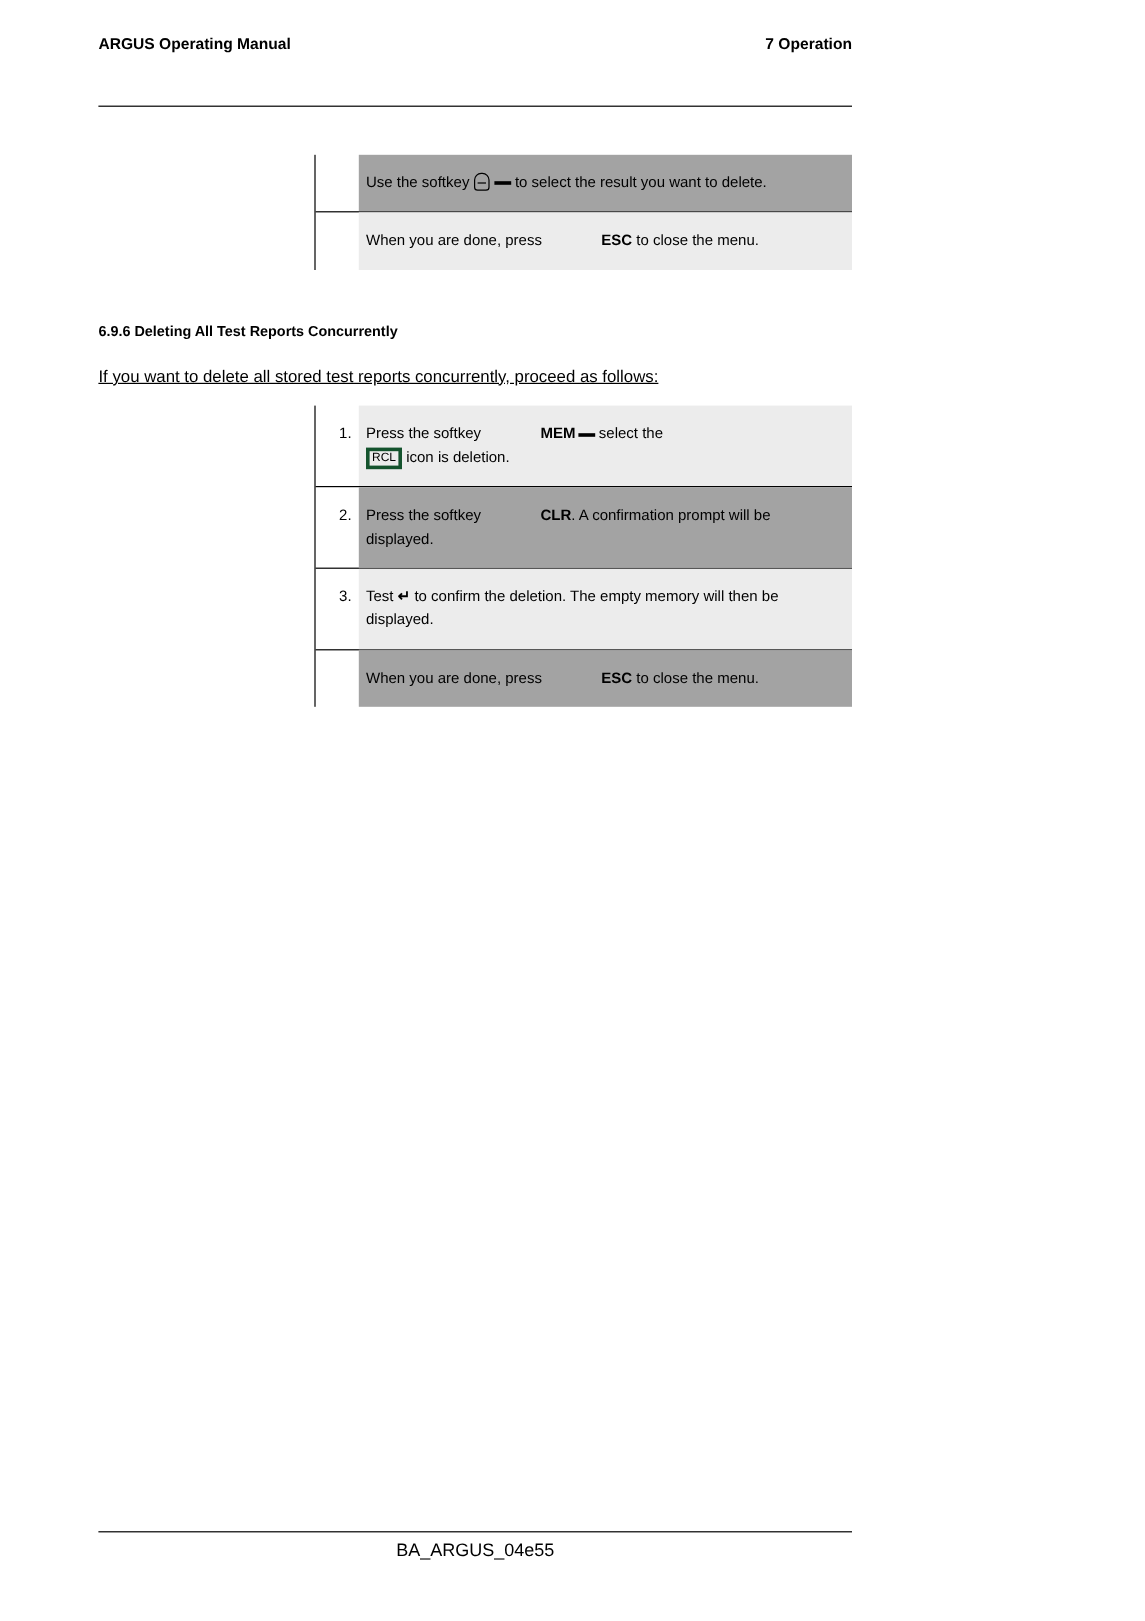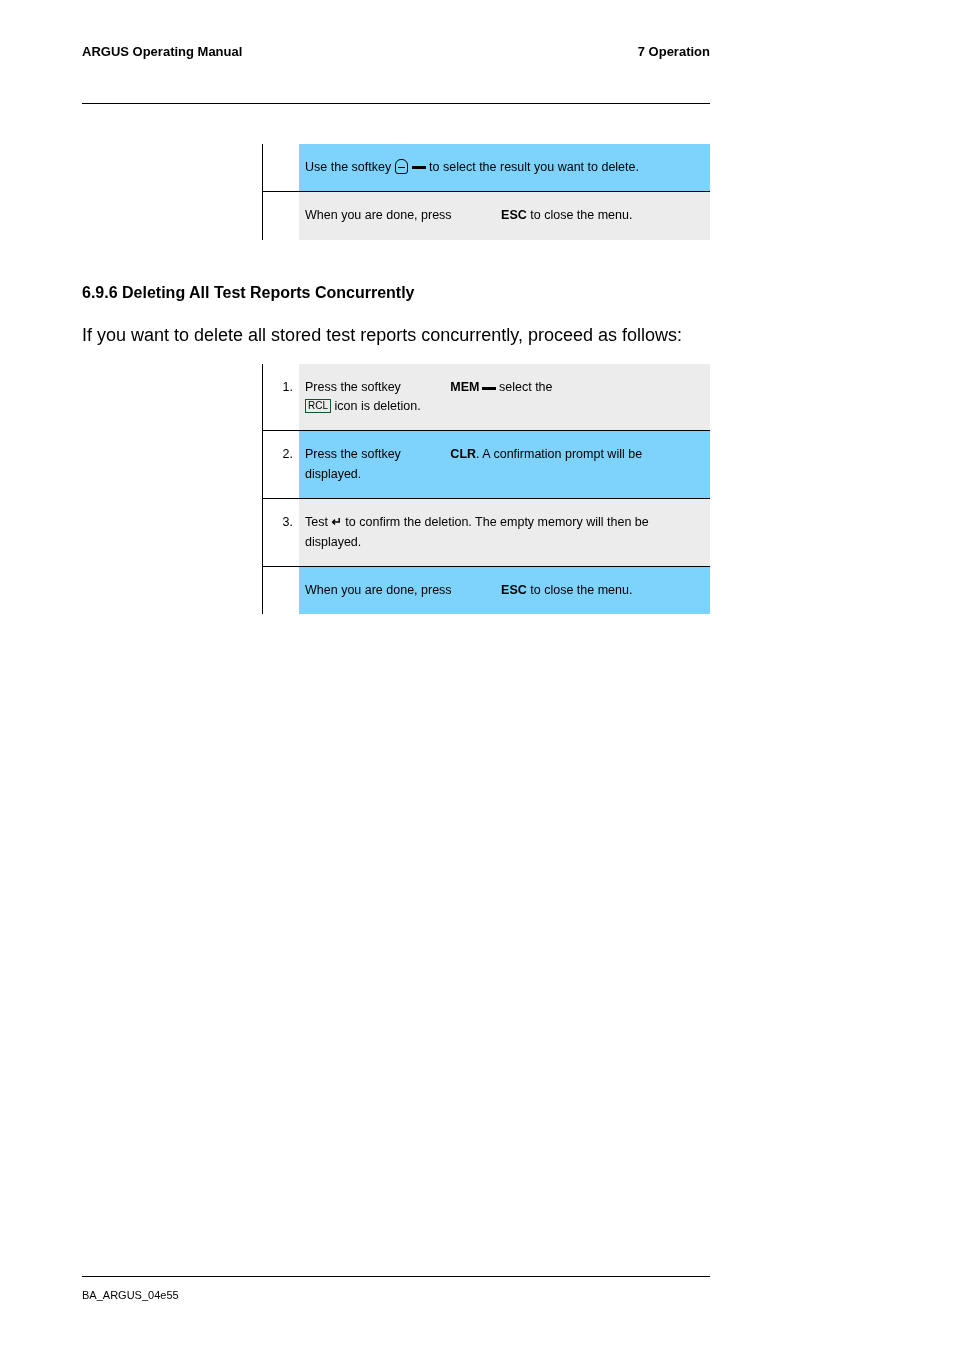--- a/index.html
+++ b/index.html
@@ -1,41 +1,41 @@
 <!DOCTYPE html>
 <html><head>
 <meta charset="utf-8">
 <style>
   * { box-sizing: border-box; margin: 0; padding: 0; }
   html, body { width: 954px; background: #fff; font-family: Arial, Helvetica, sans-serif; color: #000; }
-  .page { width: 792px; min-height: 1351px; padding: 44px 82px 40px 82px; position: relative; }
+  .page { width: 792px; min-height: 1351px; padding: 29px 82px 40px 82px; position: relative; }
   .top-rule { border-top: 1px solid #000; margin-top: 44px; margin-bottom: 18px; }
   .header-row { display: flex; justify-content: space-between; font-size: 13px; font-weight: bold; margin-bottom: 6px; }
   .header-left { }
   .header-right { }
 
   .content { margin-top: 40px; }
 
   .steps { margin-left: 180px; border-left: 1px solid #000; }
   .step-row { display: flex; align-items: flex-start; border-bottom: 1px solid #000; }
   .step-row.noborder { border-bottom: none; }
   .step-num { flex: 0 0 36px; padding: 14px 6px 14px 10px; font-size: 12.5px; line-height: 1.55; text-align: right; }
   .step-body { flex: 1; padding: 14px 14px 14px 6px; font-size: 12.5px; line-height: 1.55; background: #ececec; }
-  .step-body.white { background: #7dd3fc; }
+  .step-body.white { background: #a3a3a3; }
 
   .key-bold { font-weight: bold; margin-left: 46px; }
   .enter-sym { font-weight: bold; }
 
-  .rcl-box { display: inline-block; border: 1px solid #14532d; padding: 0 2px; font-size: 10px; line-height: 12px; vertical-align: 1px; }
+  .rcl-box { display: inline-block; border: 3px solid #14532d; padding: 0 2px; font-size: 10px; line-height: 12px; vertical-align: 1px; }
 
-  .section-heading { font-size: 16px; font-weight: bold; margin: 44px 0 20px 0; }
-  .intro-para { font-size: 18px; line-height: 1.55; margin-bottom: 14px; }
+  .section-heading { font-size: 12px; font-weight: bold; margin: 44px 0 20px 0; }
+  .intro-para { font-size: 14px; line-height: 1.55; margin-bottom: 14px; text-decoration: underline; }
 
   .bottom-rule { border-top: 1px solid #000; position: absolute; left: 82px; right: 82px; bottom: 74px; }
-  .footer-row { position: absolute; left: 82px; right: 82px; bottom: 50px; display: flex; justify-content: flex-start; font-size: 11px; }
+  .footer-row { position: absolute; left: 82px; right: 82px; bottom: 50px; display: flex; justify-content: center; font-size: 15px; }
   .footer-left {}
   .footer-right {}
 
   .level-icon { display: inline-block; width: 13px; height: 15px; border: 1.5px solid #000; border-radius: 6px 6px 3px 3px; position: relative; vertical-align: -3px; margin-right: 4px; }
   .level-icon::after { content: ""; position: absolute; left: 2px; right: 2px; top: 50%; height: 1.5px; background: #000; }
   .level-dash { display: inline-block; width: 14px; height: 4px; border-bottom: 3px solid #000; vertical-align: 2px; }
 
   .mem-dash { display: inline-block; width: 14px; height: 4px; border-bottom: 3px solid #000; vertical-align: 1px; margin-left: 2px; }
 </style>
 </head>

